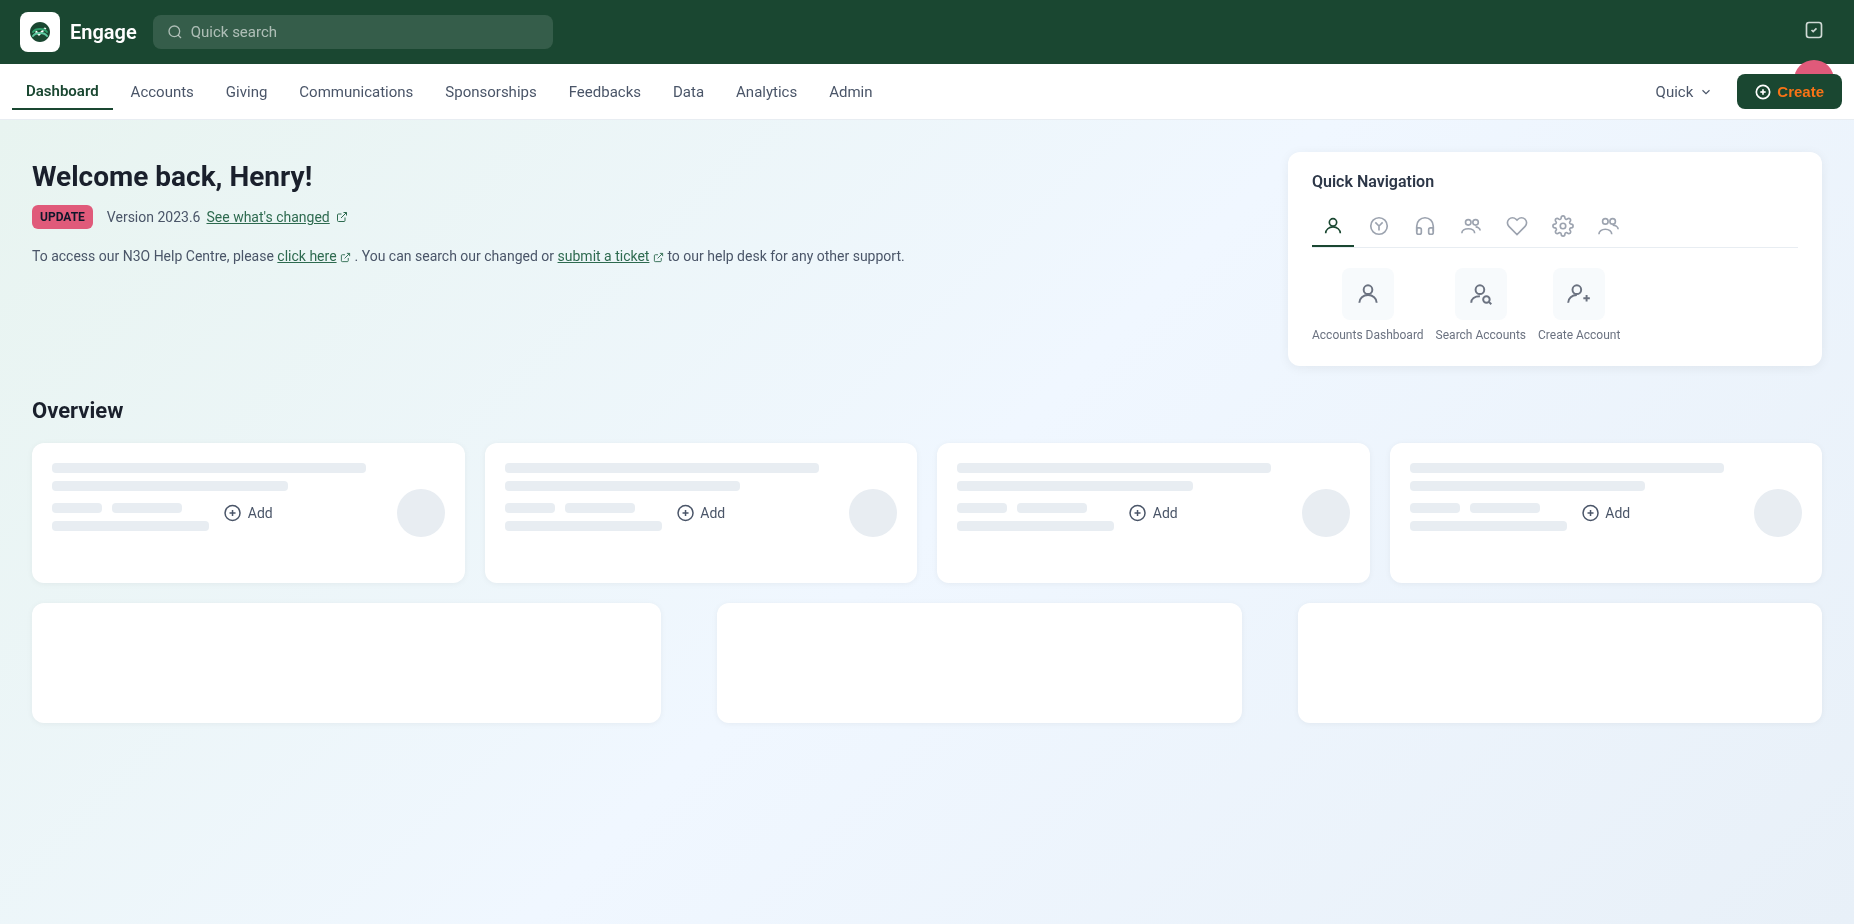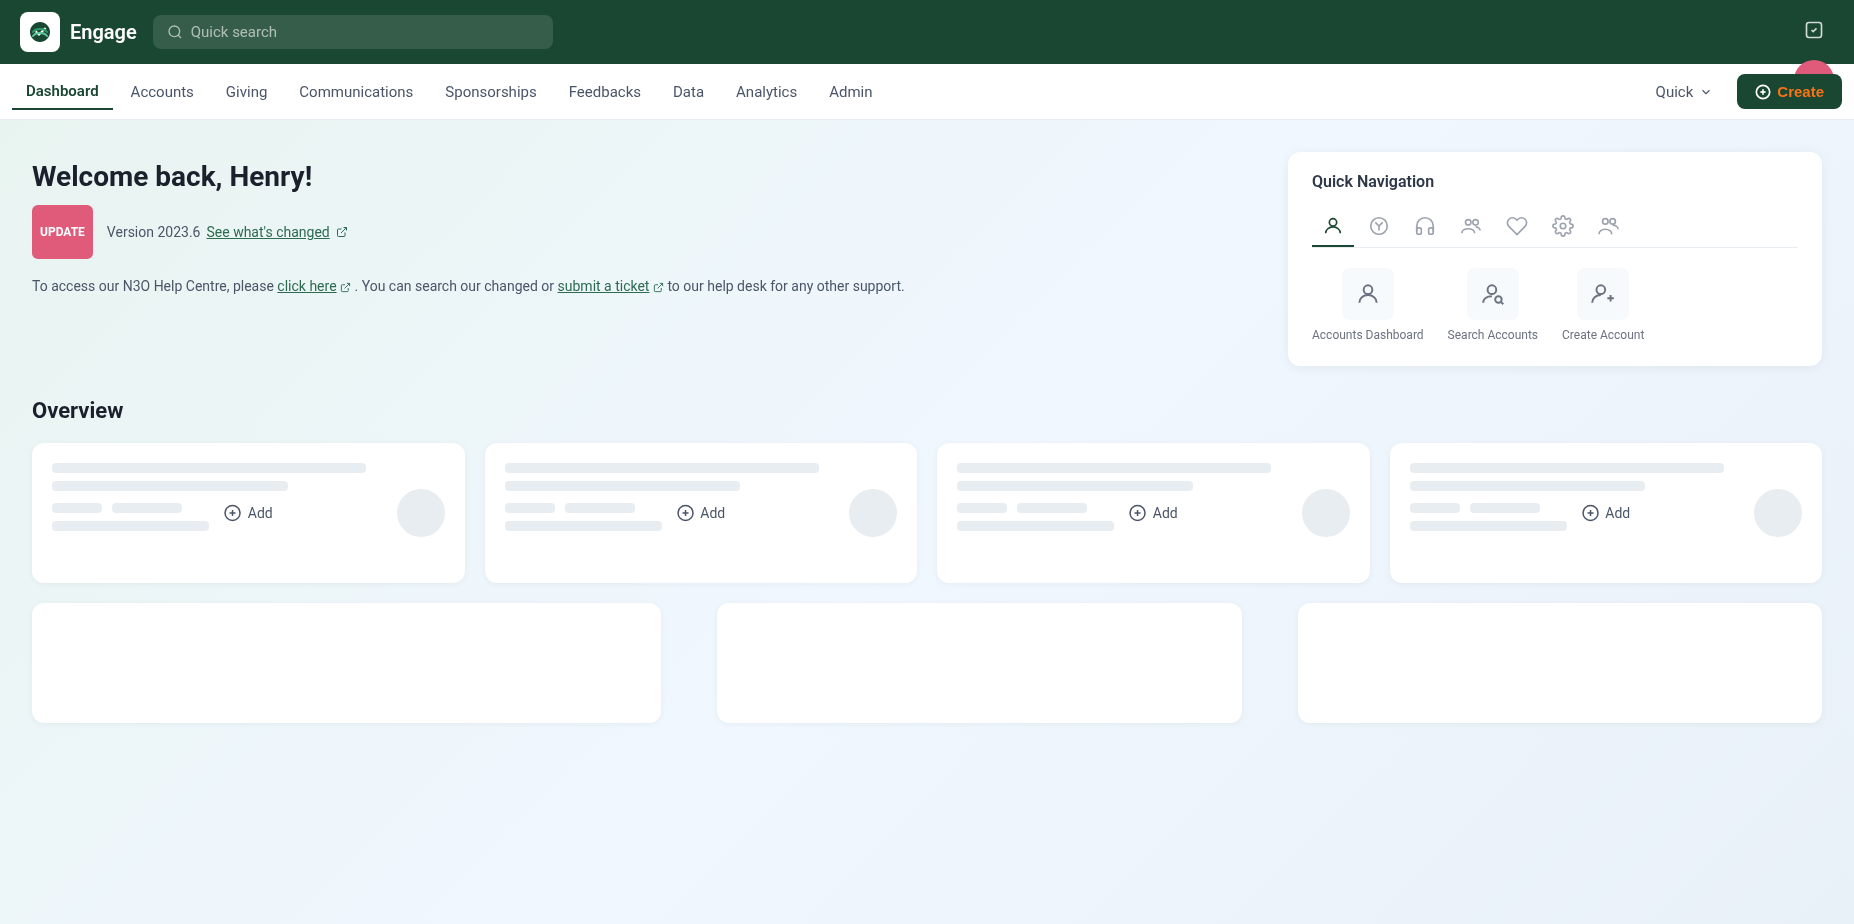--- a/index.html
+++ b/index.html
@@ -116,25 +116,25 @@
     }
     .welcome-heading {
       font-size: 28px;
       font-weight: 700;
       color: #1a202c;
       margin-bottom: 12px;
     }
     .update-badge {
       display: inline-block;
       background: #e05a7a;
-      color: #ffffff;
+      color: #0f172a;
       border-radius: 6px;
       font-size: 12px;
       font-weight: 700;
-      padding: 20px 8px;
+      padding: 5px 8px;
       margin-right: 8px;
     }
     .version-line {
       display: flex; align-items: center; gap: 6px;
       color: #4a5568; font-size: 14px;
       margin-bottom: 16px;
     }
     .version-link { color: #2d6a4f; text-decoration: underline; cursor: pointer; }
     .help-text {
       color: #4a5568; font-size: 14px; line-height: 1.6;
@@ -163,21 +163,21 @@
       cursor: pointer;
       border-bottom: 2px solid transparent;
       color: #9ca3af;
     }
     .qn-tab.active {
       border-bottom: 2px solid #1a4731;
       color: #1a4731;
     }
     .qn-tab svg { display: block; }
     .quick-nav-items {
-      display: flex; gap: 24px;
+      display: flex; gap: 12px;
     }
     .qn-item {
       display: flex; flex-direction: column; align-items: center; gap: 8px;
       cursor: pointer;
       color: #4a5568;
     }
     .qn-item-icon {
       width: 52px; height: 52px;
       border-radius: 8px;
       background: #f7fafc;

